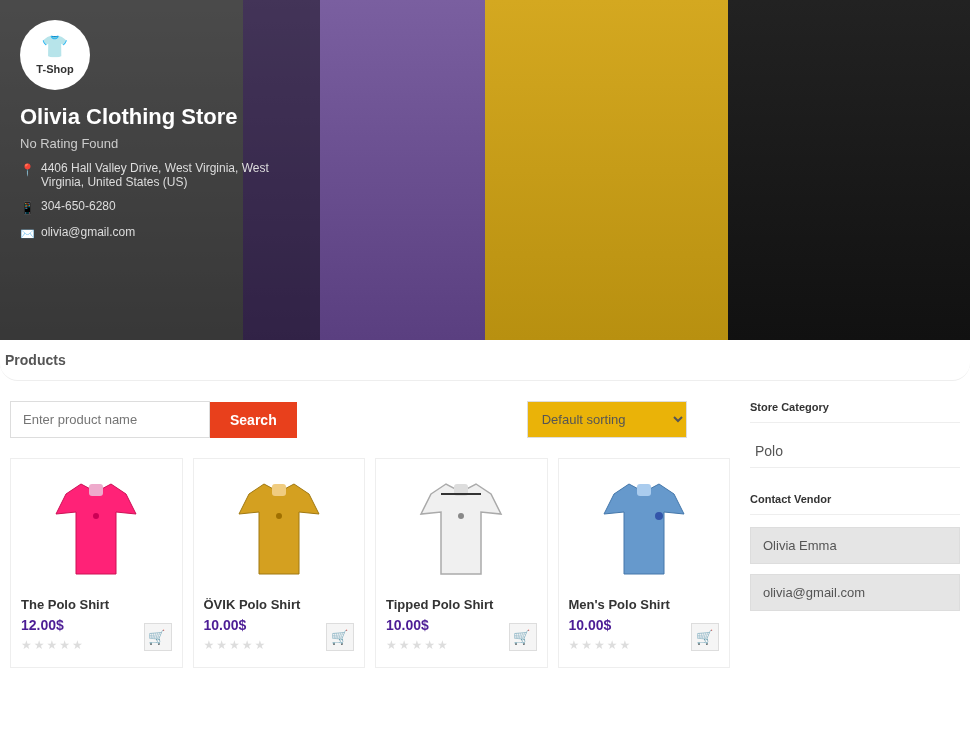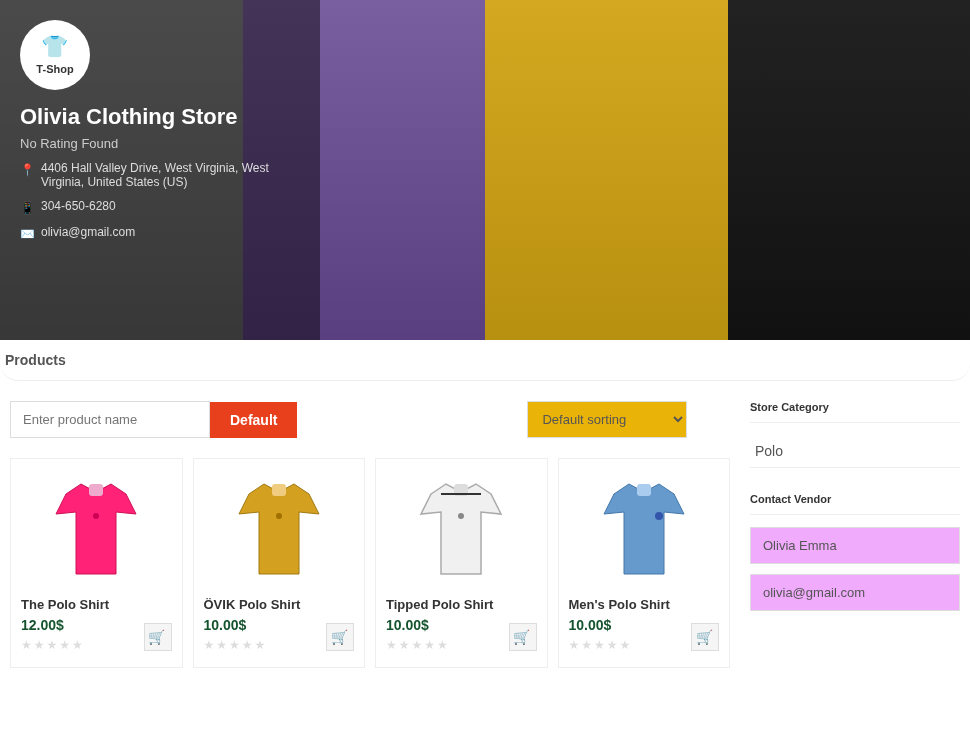--- a/index.html
+++ b/index.html
@@ -163,21 +163,21 @@
     .product-name {
       font-size: 13px;
       font-weight: bold;
       text-align: left;
       width: 100%;
       margin-bottom: 5px;
       color: #333;
     }
     .product-price {
       font-size: 14px;
-      color: #14532d;
+      color: #4c1d95;
       font-weight: bold;
       text-align: left;
       width: 100%;
       margin-bottom: 5px;
     }
     .product-stars {
       display: flex;
       gap: 2px;
       margin-bottom: 5px;
       width: 100%;
@@ -235,21 +235,21 @@
     }
 
     .vendor-input {
       width: 100%;
       border: 1px solid #ddd;
       padding: 10px 12px;
       font-size: 13px;
       color: #555;
       margin-bottom: 10px;
       outline: none;
-      background: #f0abfc;
+      background: #e5e5e5;
     }
 
     .search-bar-row {
       display: flex;
       align-items: center;
       flex-wrap: wrap;
       gap: 0;
       margin-bottom: 20px;
     }
   </style>
@@ -290,21 +290,21 @@
 <div class="products-section">
   <div class="products-header">
     <span>Products</span>
   </div>
 
   <div class="products-main">
     <div class="products-left">
 
       <div class="search-bar-row">
         <input class="search-input" type="text" placeholder="Enter product name" style="">
-        <button class="search-btn">Default</button>
+        <button class="search-btn">Search</button>
         <select class="sort-select">
           <option>Default sorting</option>
         </select>
       </div>
 
       <div class="product-grid">
 
         <div class="product-card">
           <div class="product-image">
             <svg width="90" height="110" viewBox="0 0 90 110">

